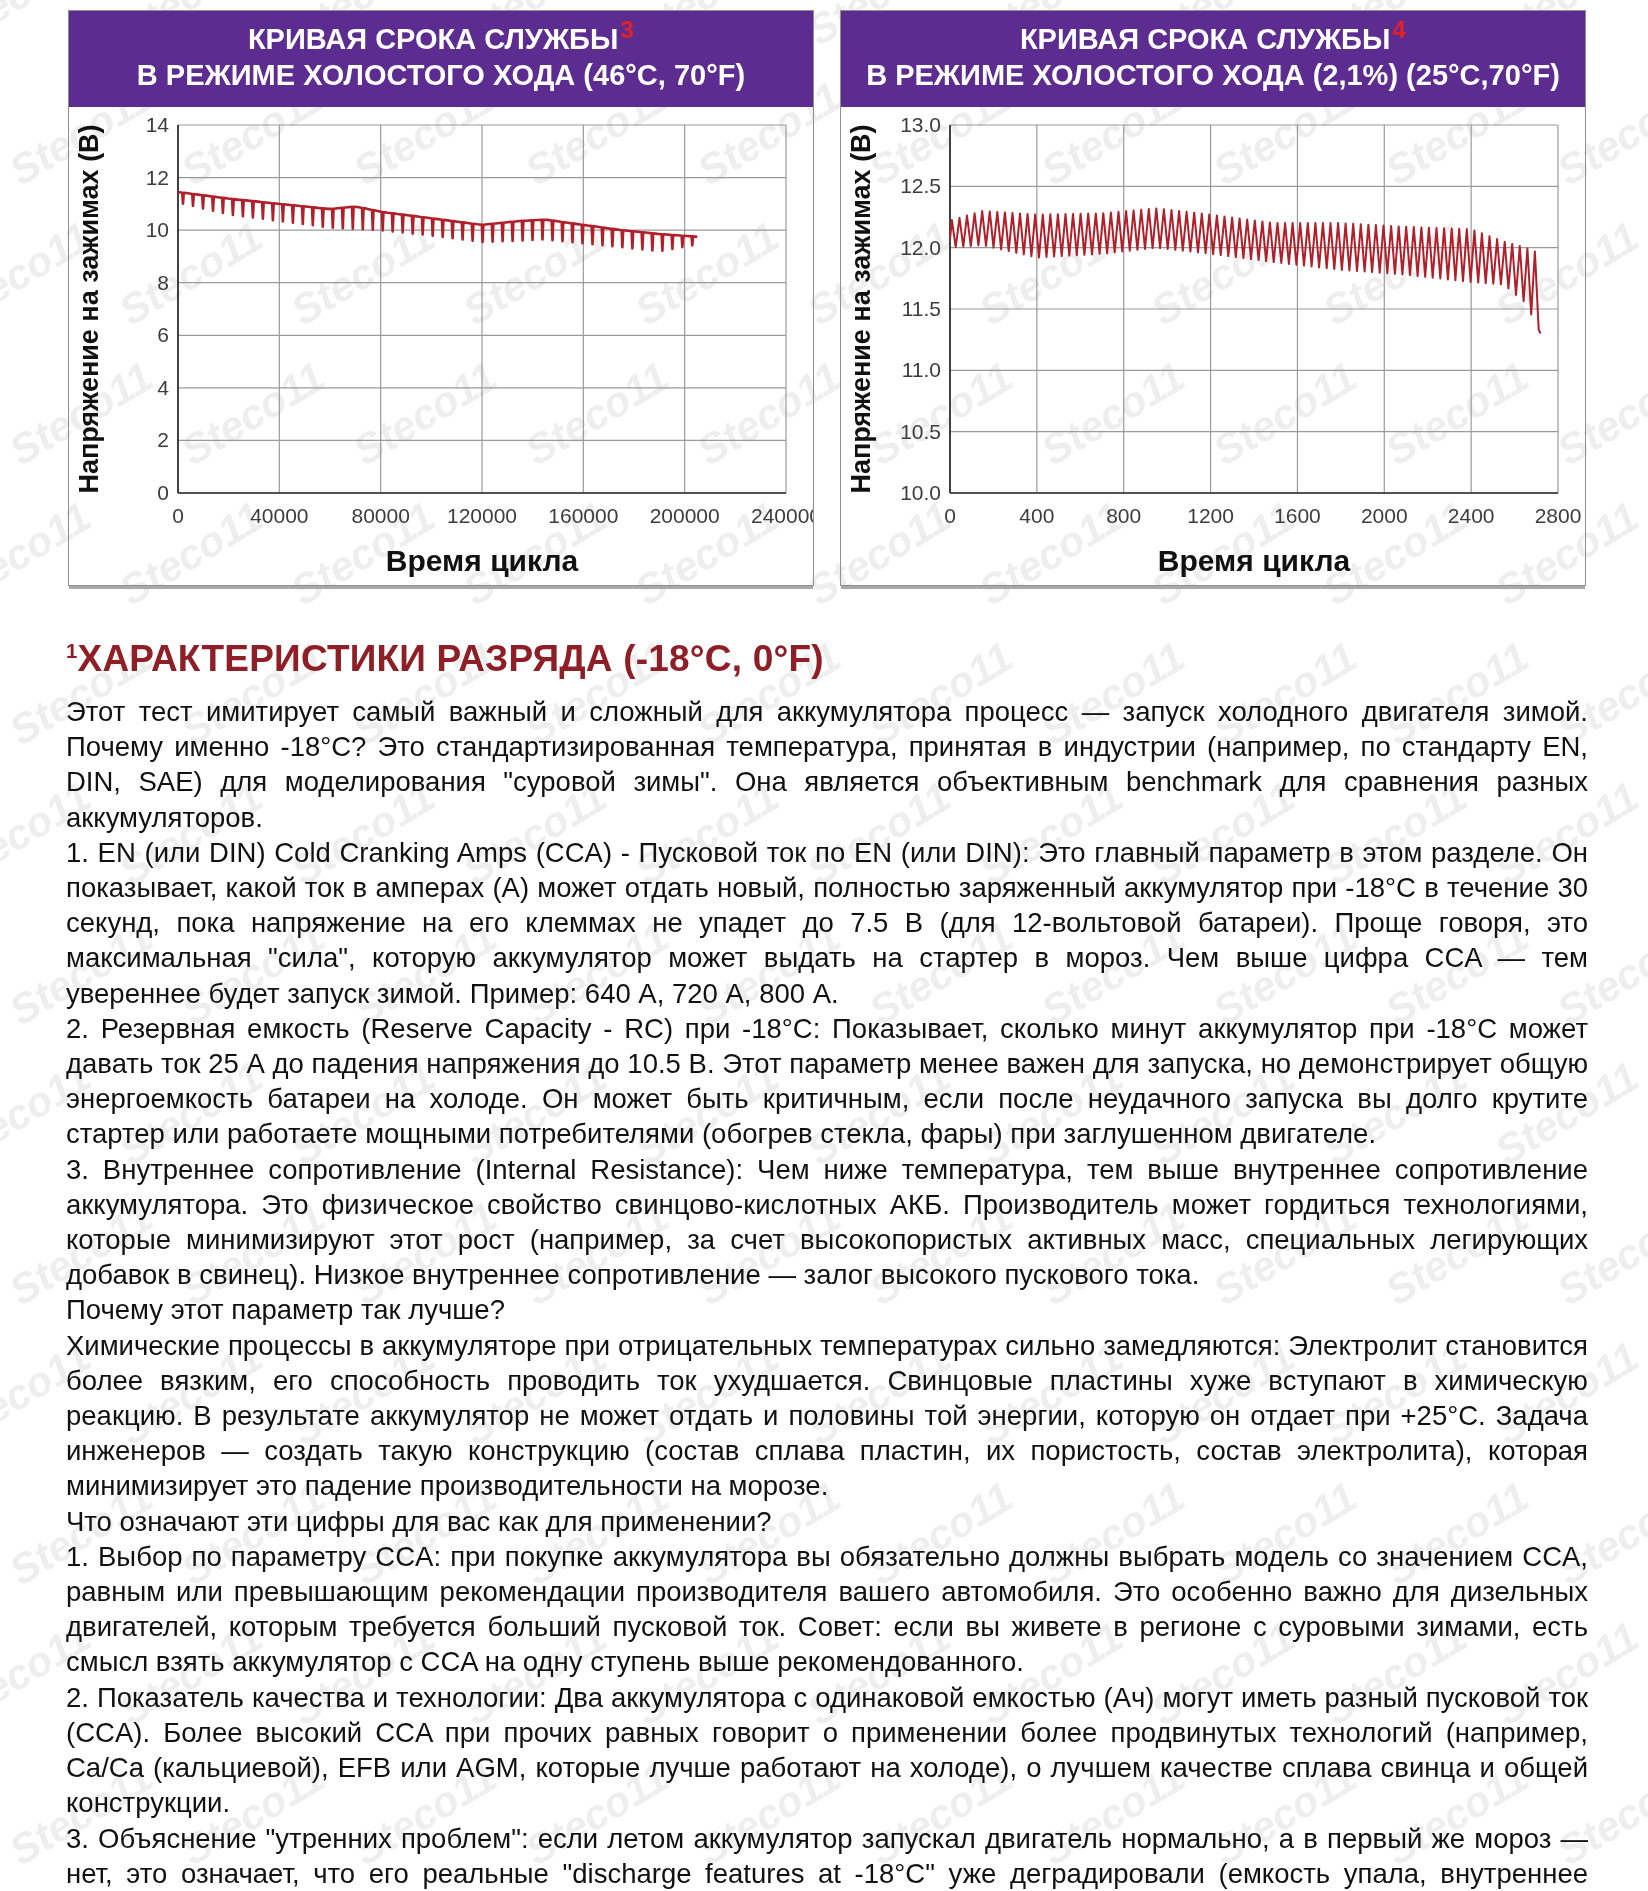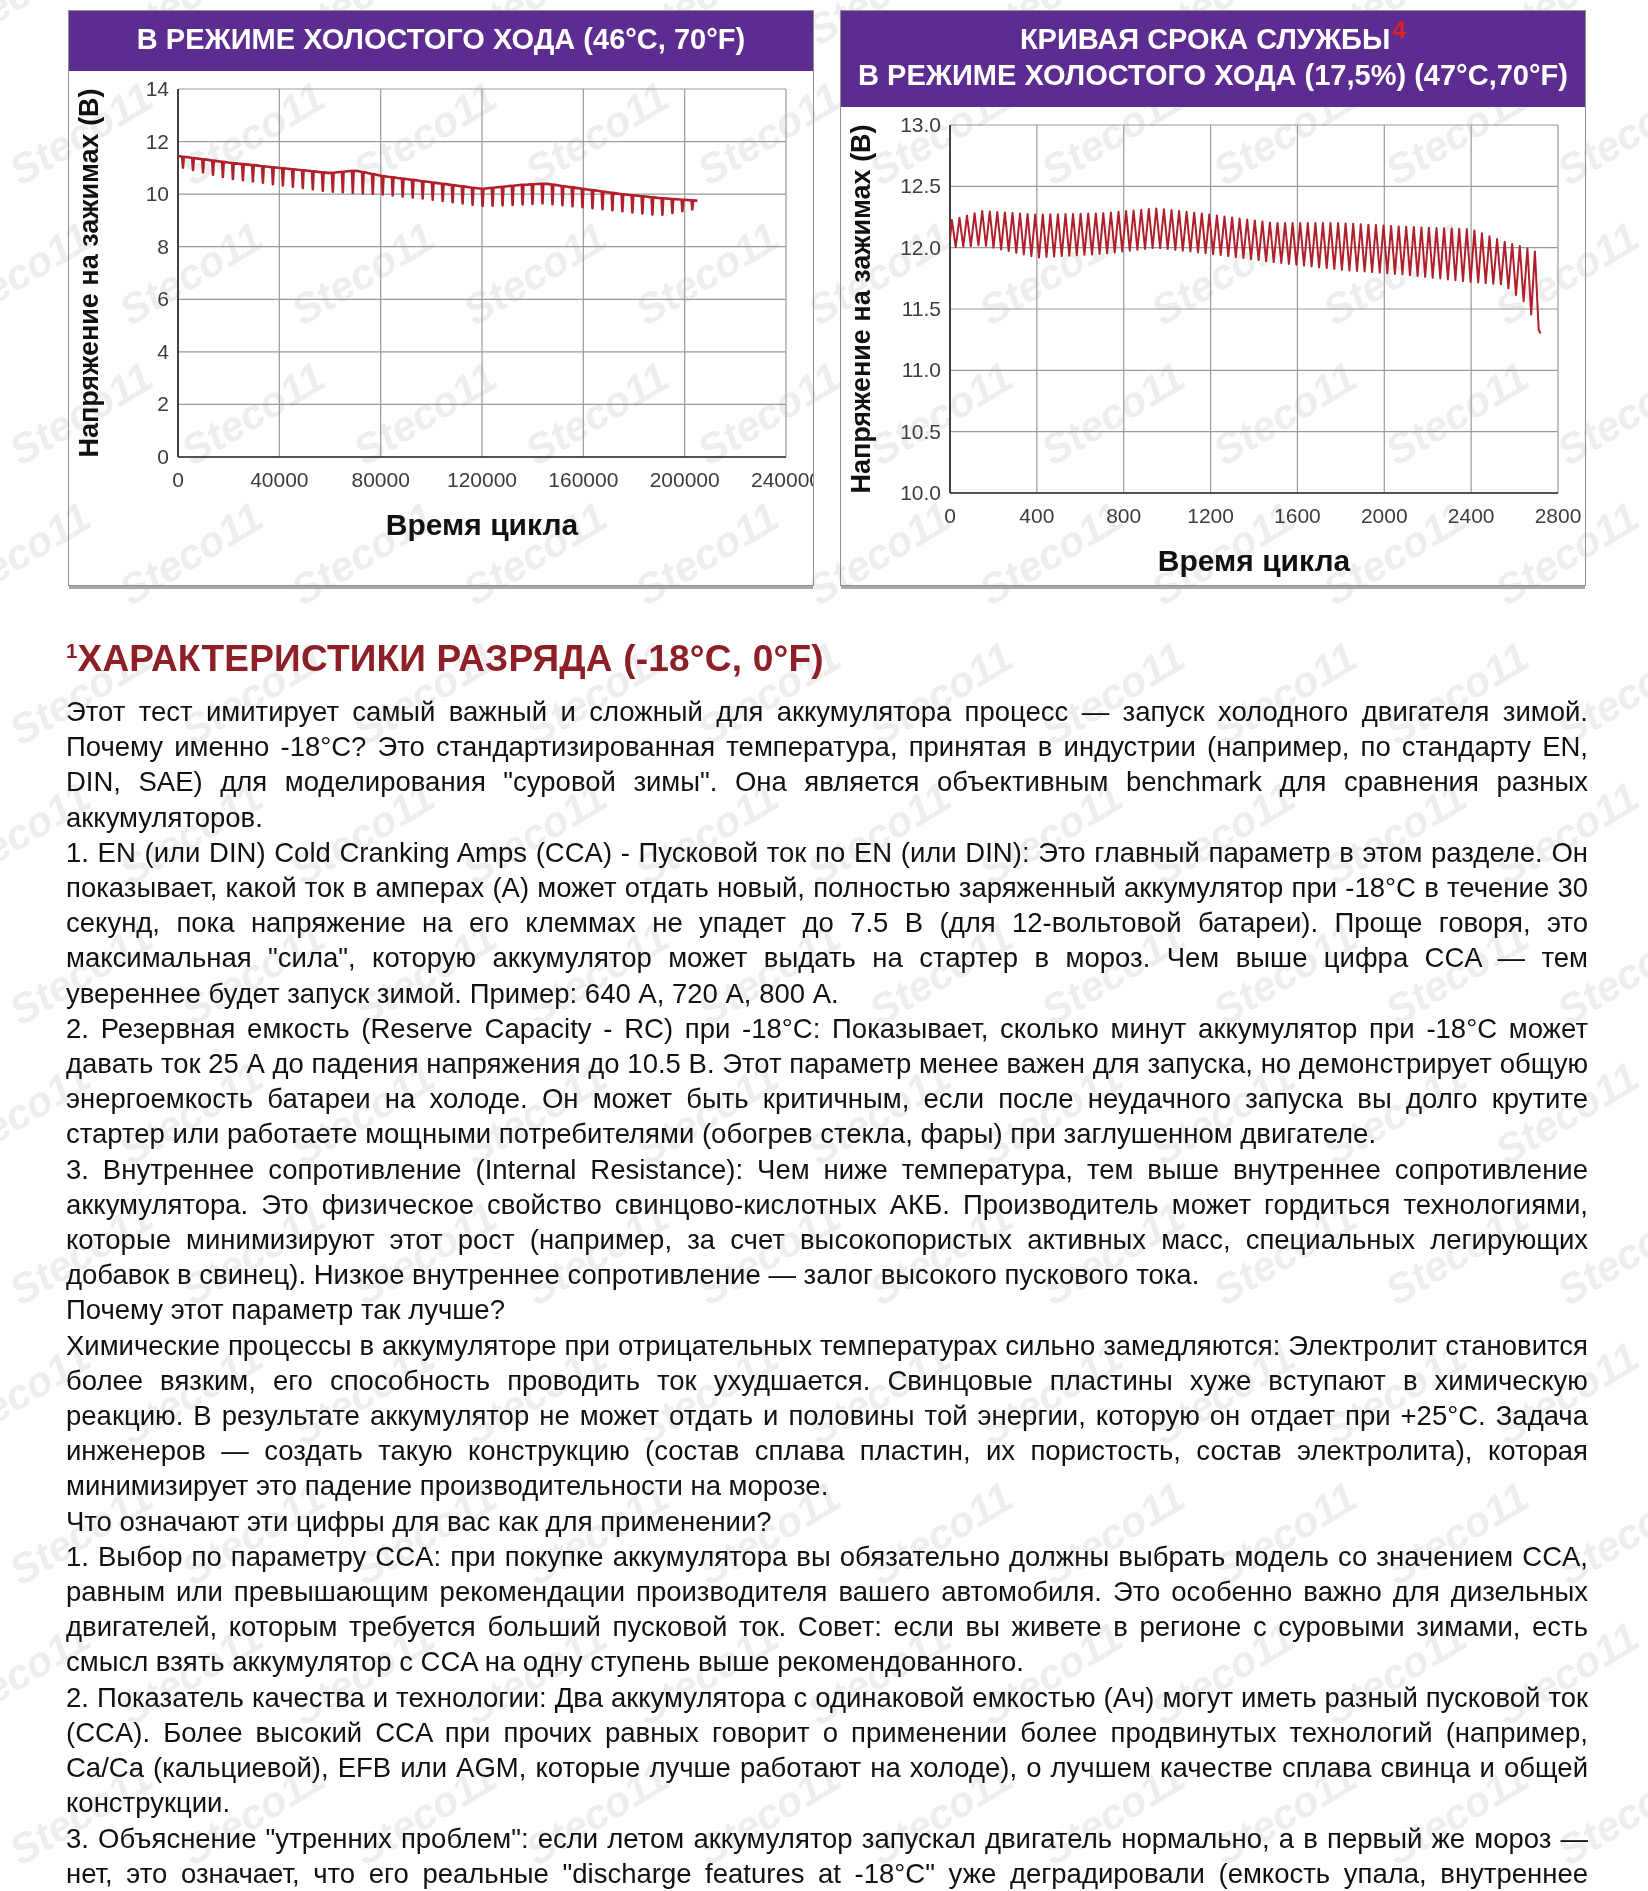--- a/index.html
+++ b/index.html
@@ -183,20 +183,21 @@
     <span class="wm" style="left: 1378px; top: 1790px;">Steco11</span>
     <span class="wm" style="left: 1550px; top: 1790px;">Steco11</span>
   </div>
 
 <div class="content">
 
   <div class="panels">
 
     <section class="panel">
       <header class="panel-header">
+        <div><span>КРИВАЯ СРОКА СЛУЖБЫ</span><sup class="red-sup">3</sup></div>
         <div>В РЕЖИМЕ ХОЛОСТОГО ХОДА (46°C, 70°F)</div>
       </header>
       <svg class="chart" id="chart0" viewBox="0 0 742 478">
           <line x1="108" y1="384" x2="716" y2="384" stroke="#9a9a9a" stroke-width="1.2"></line>
           <line x1="108" y1="331.4285714285714" x2="716" y2="331.4285714285714" stroke="#9a9a9a" stroke-width="1.2"></line>
           <line x1="108" y1="278.8571428571429" x2="716" y2="278.8571428571429" stroke="#9a9a9a" stroke-width="1.2"></line>
           <line x1="108" y1="226.28571428571428" x2="716" y2="226.28571428571428" stroke="#9a9a9a" stroke-width="1.2"></line>
           <line x1="108" y1="173.7142857142857" x2="716" y2="173.7142857142857" stroke="#9a9a9a" stroke-width="1.2"></line>
           <line x1="108" y1="121.14285714285714" x2="716" y2="121.14285714285714" stroke="#9a9a9a" stroke-width="1.2"></line>
           <line x1="108" y1="68.57142857142857" x2="716" y2="68.57142857142857" stroke="#9a9a9a" stroke-width="1.2"></line>
@@ -227,21 +228,21 @@
           <text x="716" y="414" text-anchor="middle" class="tick">240000</text>
           <text x="412" y="462" text-anchor="middle" class="axis-label-x">Время цикла</text>
           <text transform="translate(28 200) rotate(-90)" text-anchor="middle" class="axis-label-y">Напряжение на зажимах (В)</text>
           <polyline points="108.0,83.0 112.2,83.7 113.0,94.7 113.8,83.7 118.0,84.3 122.2,85.0 123.0,97.0 123.8,85.0 128.0,85.6 132.2,86.3 133.0,99.4 133.8,86.3 138.0,86.9 142.2,87.6 143.0,101.7 143.8,87.6 147.9,88.2 152.1,88.9 152.9,104.0 153.7,88.9 157.9,89.5 162.1,90.0 162.9,105.9 163.7,90.0 167.9,90.6 172.1,91.1 172.9,107.2 173.7,91.1 177.9,91.6 182.1,92.1 182.9,108.5 183.7,92.1 187.9,92.6 192.1,93.2 192.9,109.8 193.7,93.2 197.9,93.7 202.1,94.2 202.9,111.1 203.7,94.2 207.9,94.7 212.1,95.2 212.9,112.4 213.7,95.2 217.9,95.7 222.1,96.3 222.9,113.7 223.7,96.3 227.8,96.8 232.0,97.3 232.8,115.0 233.6,97.3 237.8,97.8 242.0,98.3 242.8,116.3 243.6,98.3 247.8,98.9 252.0,99.4 252.8,117.6 253.6,99.4 257.8,99.9 262.0,99.8 262.8,118.7 263.6,99.8 267.8,99.3 272.0,98.8 272.8,119.2 273.6,98.8 277.8,98.3 282.0,97.8 282.8,119.7 283.6,97.8 287.8,98.0 292.0,99.0 292.8,120.2 293.6,99.0 297.8,100.1 302.0,101.1 302.8,120.7 303.5,101.1 307.7,102.1 311.9,103.0 312.7,121.4 313.5,103.0 317.7,103.7 321.9,104.3 322.7,122.4 323.5,104.3 327.7,105.0 331.9,105.6 332.7,123.4 333.5,105.6 337.7,106.2 341.9,106.9 342.7,124.5 343.5,106.9 347.7,107.5 351.9,108.2 352.7,125.5 353.5,108.2 357.7,108.8 361.9,109.5 362.7,126.6 363.5,109.5 367.7,110.1 371.9,110.8 372.7,127.9 373.5,110.8 377.7,111.4 381.8,112.1 382.6,129.2 383.4,112.1 387.6,112.7 391.8,113.4 392.6,130.5 393.4,113.4 397.6,114.0 401.8,114.7 402.6,131.8 403.4,114.7 407.6,115.3 411.8,115.8 412.6,133.0 413.4,115.8 417.6,115.3 421.8,114.8 422.6,132.6 423.4,114.8 427.6,114.3 431.8,113.8 432.6,132.3 433.4,113.8 437.6,113.2 441.8,112.7 442.6,131.9 443.4,112.7 447.6,112.2 451.8,111.8 452.6,131.5 453.4,111.8 457.6,111.6 461.7,111.3 462.5,131.0 463.3,111.3 467.5,111.0 471.7,110.8 472.5,130.5 473.3,110.8 477.5,110.9 481.7,111.6 482.5,131.1 483.3,111.6 487.5,112.3 491.7,113.0 492.5,132.1 493.3,113.0 497.5,113.7 501.7,114.4 502.5,133.2 503.3,114.4 507.5,115.1 511.7,115.8 512.5,134.2 513.3,115.8 517.5,116.5 521.7,117.1 522.5,135.2 523.3,117.1 527.5,117.8 531.7,118.5 532.5,136.3 533.3,118.5 537.4,119.2 541.6,119.9 542.4,137.3 543.2,119.9 547.4,120.6 551.6,121.3 552.4,138.3 553.2,121.3 557.4,121.8 561.6,122.3 562.4,139.4 563.2,122.3 567.4,122.8 571.6,123.3 572.4,140.4 573.2,123.3 577.4,123.8 581.6,124.4 582.4,141.5 583.2,124.4 587.4,124.9 591.6,125.3 592.4,141.6 593.2,125.3 597.4,125.6 601.6,126.0 602.4,139.9 603.2,126.0 607.4,126.3 611.6,126.7 612.4,138.2 613.2,126.7 617.3,127.0 621.5,127.4 622.3,136.5 623.1,127.4 627.3,127.7" fill="none" stroke="#b01f2a" stroke-width="2.6" stroke-linejoin="round"></polyline>
         </svg>
     </section>
 
     <section class="panel">
       <header class="panel-header">
         <div><span>КРИВАЯ СРОКА СЛУЖБЫ</span><sup class="red-sup">4</sup></div>
-        <div>В РЕЖИМЕ ХОЛОСТОГО ХОДА (17,5%) (47°C,70°F)</div>
+        <div>В РЕЖИМЕ ХОЛОСТОГО ХОДА (2,1%) (25°C,70°F)</div>
       </header>
       <svg class="chart" id="chart1" viewBox="0 0 742 478">
           <line x1="108" y1="384" x2="716" y2="384" stroke="#9a9a9a" stroke-width="1.2"></line>
           <line x1="108" y1="322.6666666666667" x2="716" y2="322.6666666666667" stroke="#9a9a9a" stroke-width="1.2"></line>
           <line x1="108" y1="261.3333333333333" x2="716" y2="261.3333333333333" stroke="#9a9a9a" stroke-width="1.2"></line>
           <line x1="108" y1="200" x2="716" y2="200" stroke="#9a9a9a" stroke-width="1.2"></line>
           <line x1="108" y1="138.66666666666666" x2="716" y2="138.66666666666666" stroke="#9a9a9a" stroke-width="1.2"></line>
           <line x1="108" y1="77.33333333333333" x2="716" y2="77.33333333333333" stroke="#9a9a9a" stroke-width="1.2"></line>
           <line x1="108" y1="16" x2="716" y2="16" stroke="#9a9a9a" stroke-width="1.2"></line>
           <line x1="108" y1="16" x2="108" y2="384" stroke="#9a9a9a" stroke-width="1.2"></line>

